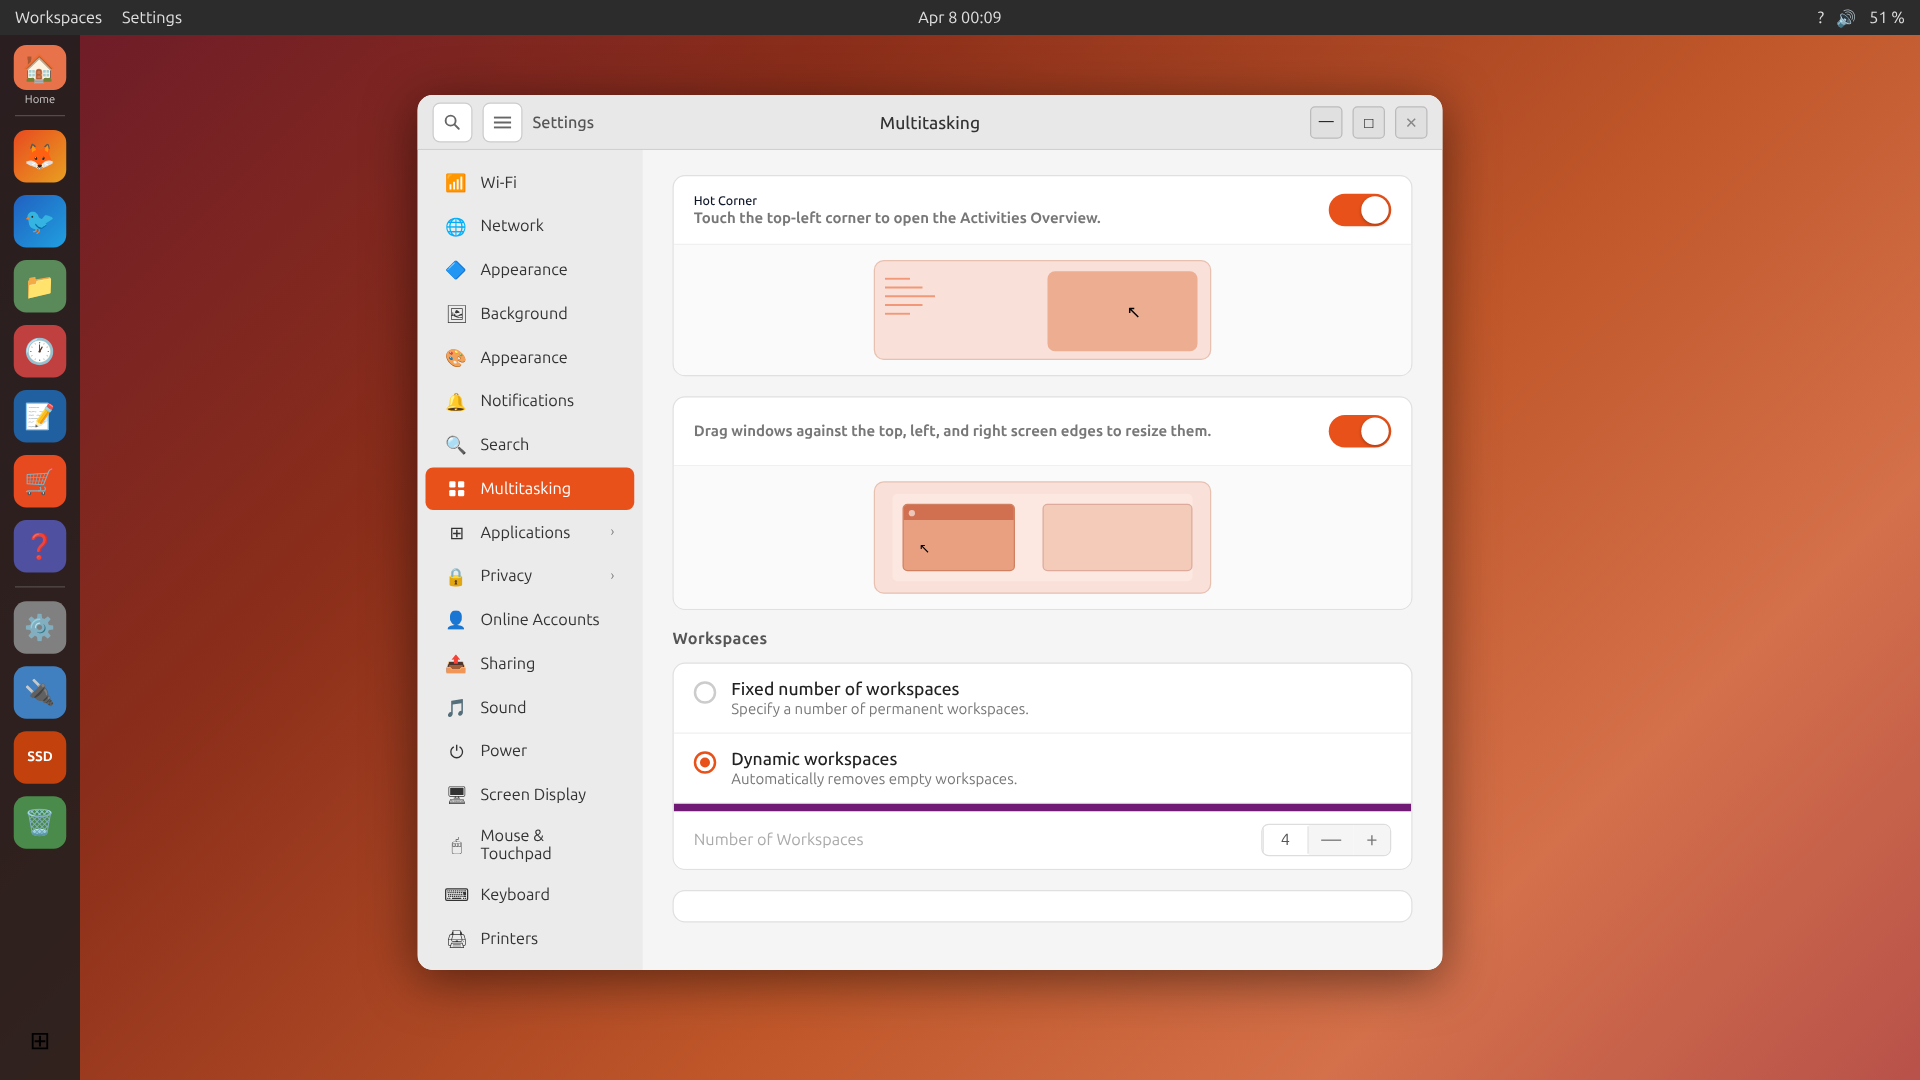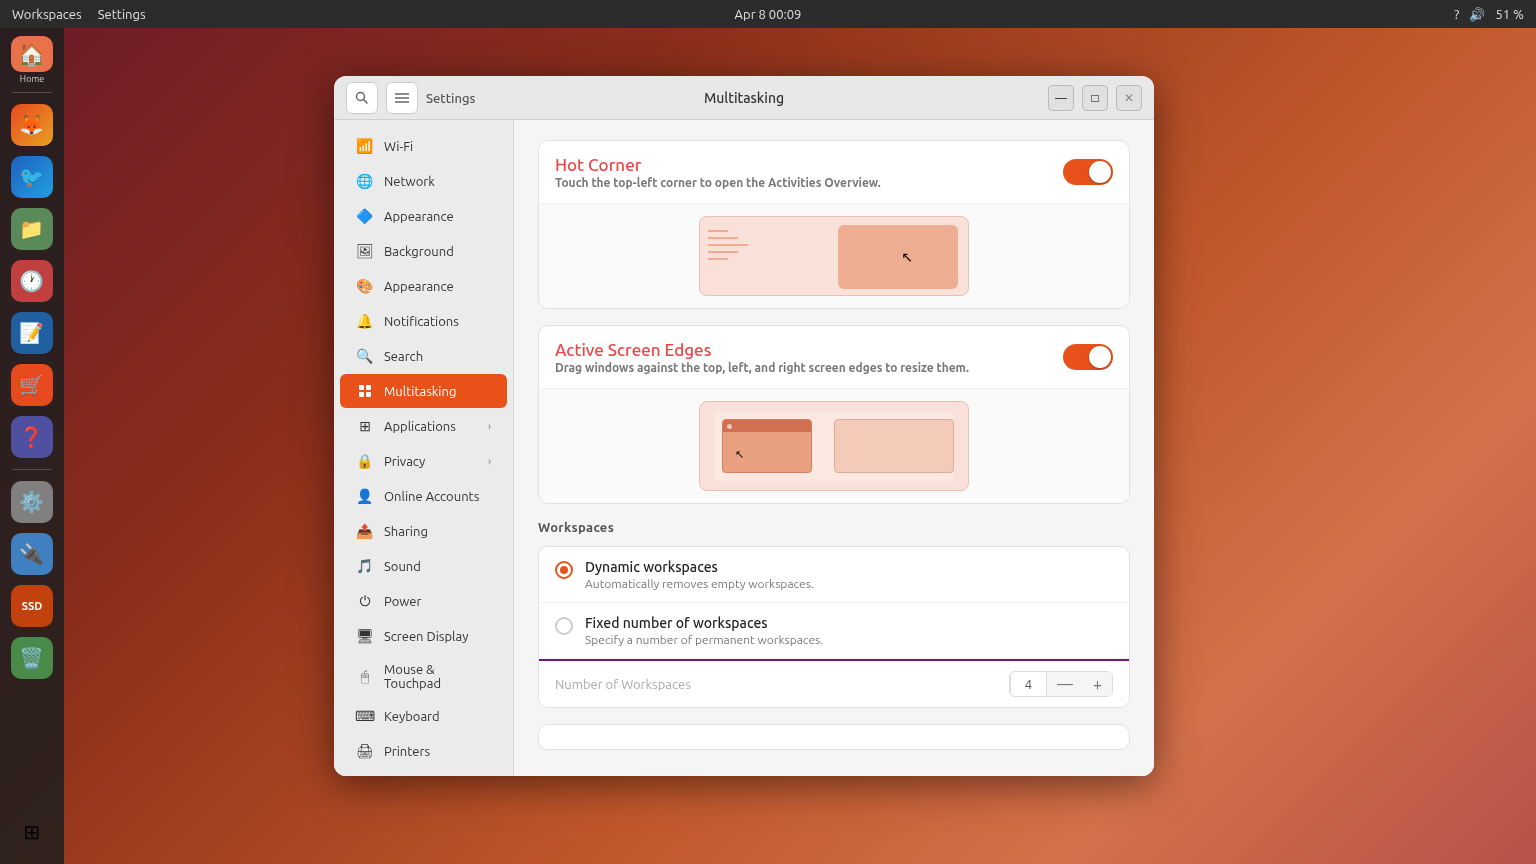--- a/index.html
+++ b/index.html
@@ -235,23 +235,23 @@
     .card-row {
       display: flex;
       align-items: center;
       padding: 14px 16px;
       border-bottom: 1px solid #f0f0f0;
     }
     .card-row:last-child { border-bottom: none; }
 
     .card-row-info { flex: 1; }
     .card-row-title {
-      font-size: 17px;
+      font-size: 10px;
       font-weight: 500;
-      color: #ef4444;
+      color: #0f172a;
       margin-bottom: 2px;
     }
     .card-row-desc {
       font-size: 12px;
       color: #777;
       font-weight: bold;
     }
 
     
     .toggle {
@@ -409,21 +409,21 @@
     .radio-info .radio-desc {
       font-size: 12px;
       color: #777;
     }
 
     .workspace-count-row {
       display: flex;
       align-items: center;
       padding: 10px 16px;
       background: #fff;
-      border-top: 2px solid #701a75;
+      border-top: 6px solid #701a75;
     }
     .workspace-count-label {
       font-size: 13px;
       color: #aaa;
       flex: 1;
     }
     .workspace-count-control {
       display: flex;
       align-items: center;
       gap: 0;
@@ -651,21 +651,20 @@
             </svg>
             <div class="hotcorner-inner"></div>
             <span class="hotcorner-cursor">↖</span>
           </div>
         </div>
       </div>
 
       <div class="settings-card">
         <div class="card-row">
           <div class="card-row-info">
-            <div class="card-row-title">Active Screen Edges</div>
             <div class="card-row-desc">Drag windows against the top, left, and right screen edges to resize them.</div>
           </div>
           <div class="toggle">
             <div class="toggle-knob"></div>
           </div>
         </div>
         <div class="illustration-area">
           <div class="screenedge-illustration">
             <div class="se-bg">
               <div class="se-window">
@@ -677,34 +676,34 @@
               <div class="se-half-window"></div>
             </div>
           </div>
         </div>
       </div>
 
       <div class="section-title" style="margin-top:8px;">Workspaces</div>
 
       <div class="settings-card">
         <div class="radio-option">
+          <div class="radio-circle">
+          </div>
+          <div class="radio-info">
+            <div class="radio-title">Fixed number of workspaces</div>
+            <div class="radio-desc">Specify a number of permanent workspaces.</div>
+          </div>
+        </div>
+        <div class="radio-option">
           <div class="radio-circle selected">
             <div class="radio-dot"></div>
           </div>
           <div class="radio-info">
             <div class="radio-title">Dynamic workspaces</div>
             <div class="radio-desc">Automatically removes empty workspaces.</div>
-          </div>
-        </div>
-        <div class="radio-option">
-          <div class="radio-circle">
-          </div>
-          <div class="radio-info">
-            <div class="radio-title">Fixed number of workspaces</div>
-            <div class="radio-desc">Specify a number of permanent workspaces.</div>
           </div>
         </div>
         <div class="workspace-count-row">
           <span class="workspace-count-label">Number of Workspaces</span>
           <div class="workspace-count-control">
             <div class="workspace-count-value">4</div>
             <div class="workspace-count-btn">—</div>
             <div class="workspace-count-btn">+</div>
           </div>
         </div>

